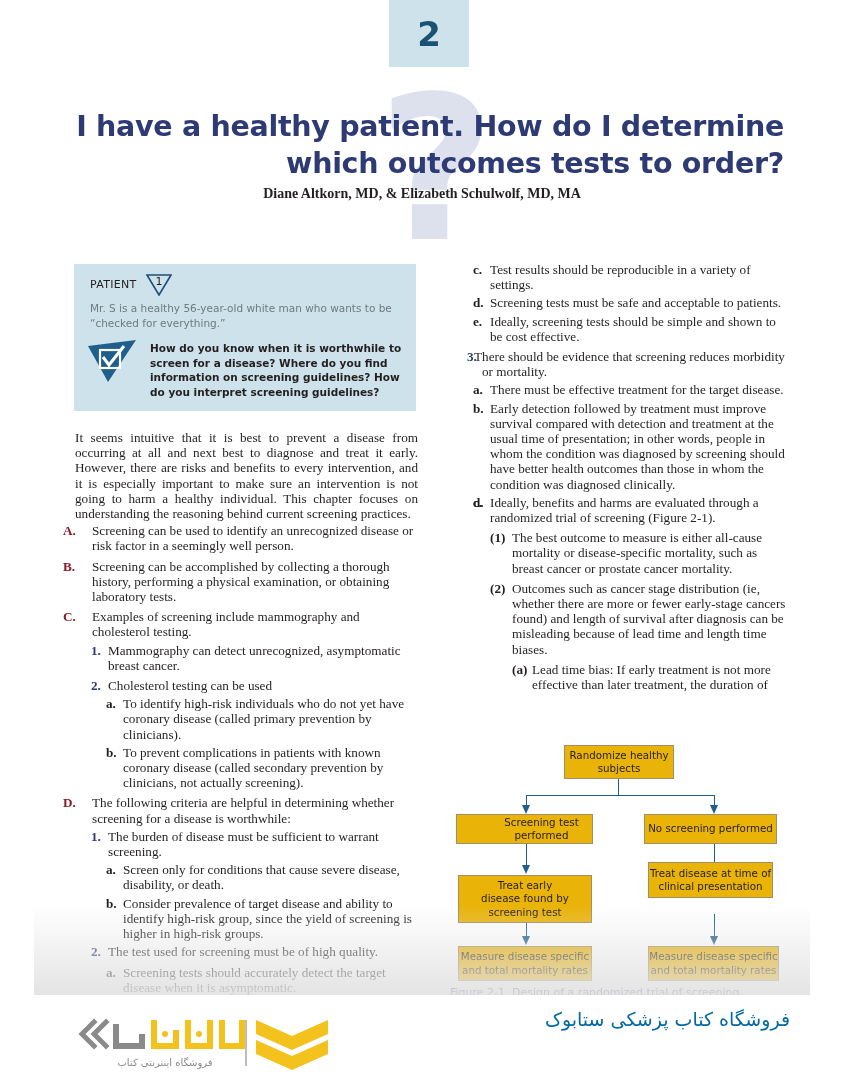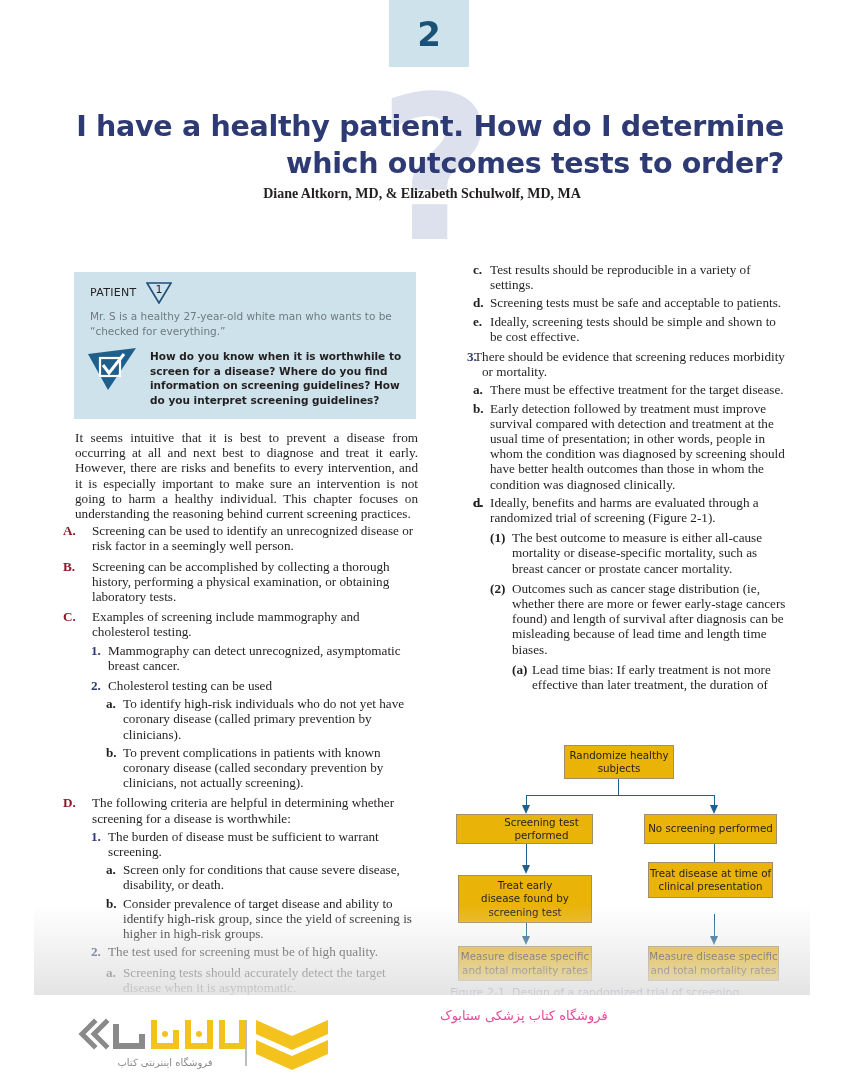--- a/index.html
+++ b/index.html
@@ -15,21 +15,21 @@
   .chapter-num { font-family: "DejaVu Sans", sans-serif; font-weight: bold; font-size: 34px; color: #1a5276; }
 
   .qmark { position: absolute; left: 378px; top: 70px; font-family: "DejaVu Sans", sans-serif; font-size: 200px;
     line-height: 1; color: #dde1ee; font-weight: bold; }
 
   .title { position: absolute; left: 60px; top: 108px; width: 724px; text-align: right;
     font-family: "DejaVu Sans", sans-serif; font-size: 28.5px; line-height: 37px; color: #2d3a74; font-weight: bold; letter-spacing: -0.3px; }
   .authors { position: absolute; left: 60px; top: 186px; width: 724px; text-align: center;
     font-size: 14px; font-weight: bold; color: #231f20; }
 
-  .patient-box { position: absolute; left: 74px; top: 272px; width: 342px; height: 147px; background: #cde2ea; }
+  .patient-box { position: absolute; left: 74px; top: 264px; width: 342px; height: 147px; background: #cde2ea; }
   .patient-label { position: absolute; left: 16px; top: 14px; font-family: "DejaVu Sans", sans-serif; font-size: 11px; color: #231f20; letter-spacing: 0.3px; }
   .patient-tri { position: absolute; left: 72px; top: 10px; width: 26px; height: 22px; }
   .patient-tri span { position: absolute; left: 0; top: 1px; width: 26px; text-align:center; font-family: "DejaVu Sans", sans-serif; font-size: 11px; color:#231f20; }
   .patient-desc { position: absolute; left: 16px; top: 37px; width: 318px; font-family: "DejaVu Sans", sans-serif;
     font-size: 10.5px; line-height: 15px; color: #6f7a80; }
   .check-icon { position: absolute; left: 14px; top: 74px; width: 50px; height: 46px; }
   .patient-q { position: absolute; left: 76px; top: 77px; width: 252px; font-family: "DejaVu Sans", sans-serif;
     font-size: 10.5px; line-height: 14.5px; color: #231f20; font-weight: bold; }
 
   .col-left { position: absolute; left: 75px; top: 430px; width: 343px; font-size: 13.2px; line-height: 15.2px; }
@@ -53,22 +53,22 @@
     color: #231f20; display: flex; align-items: center; justify-content: center; text-align: center; }
   .fline { position: absolute; background: #1f5f8b; }
   .farrow { position: absolute; width: 0; height: 0; border-left: 4px solid transparent; border-right: 4px solid transparent; border-top: 9px solid #1f5f8b; }
   .fig-caption { position: absolute; left: 450px; top: 986px; font-family: "DejaVu Sans", sans-serif; font-size: 11px; color: #2d3a74; white-space: nowrap; height: 9px; overflow: hidden; }
 
   .footer { position: absolute; left: 0; top: 995px; width: 844px; height: 85px; background: #fff; }
   .logo-latin { position: absolute; left: 76px; top: 1016px; }
   .logo-sep { position: absolute; left: 245px; top: 1020px; width: 2px; height: 46px; background: #bdbdbd; }
   .logo-chevron { position: absolute; left: 254px; top: 1018px; width: 76px; height: 54px; }
   .logo-subtext { position: absolute; left: 90px; top: 1057px; width: 150px; font-family: "DejaVu Sans", sans-serif; font-size: 10px; color: #8a8a8a; direction: rtl; text-align: center; }
-  .store-fa { position: absolute; left: 440px; top: 1008px; width: 350px; text-align: left; direction: rtl;
-    font-family: "DejaVu Sans", sans-serif; font-size: 13px; color: #ec4899; }
+  .store-fa { position: absolute; left: 440px; top: 1008px; width: 350px; text-align: right; direction: rtl;
+    font-family: "DejaVu Sans", sans-serif; font-size: 19px; color: #0369a1; }
   .store-url { position: absolute; left: 436px; top: 1043px; width: 362px; font-family: "DejaVu Sans", sans-serif;
     font-size: 20px; letter-spacing: 7px; color: #111; white-space: nowrap; margin-top: 40px; }
   .store-url .hl { color: #f4c21d; }
 </style>
 </head>
 <body>
 
 <div class="page">
   <div class="chapter-tab">
     <span class="chapter-num">2</span>
@@ -81,21 +81,21 @@
   <div class="authors">Diane Altkorn, MD, &amp; Elizabeth Schulwolf, MD, MA</div>
 
   <div class="patient-box">
     <span class="patient-label">PATIENT</span>
     <div class="patient-tri">
       <svg width="26" height="22" viewBox="0 0 26 22">
           <polygon points="1,1 25,1 13,21" fill="none" stroke="#1f4e79" stroke-width="1.6"></polygon>
         </svg>
       <span>1</span>
     </div>
-    <div class="patient-desc">Mr. S is a healthy 27-year-old white man who wants to be “checked for everything.”</div>
+    <div class="patient-desc">Mr. S is a healthy 56-year-old white man who wants to be “checked for everything.”</div>
     <div class="check-icon">
       <svg width="50" height="46" viewBox="0 0 50 46">
         <polygon points="0,8 48,2 20,44" fill="#1f5f8b"></polygon>
         <rect x="12" y="12" width="20" height="18" fill="none" stroke="#ffffff" stroke-width="2.2"></rect>
         <polyline points="15,19 21,27 36,8" fill="none" stroke="#ffffff" stroke-width="3"></polyline>
       </svg>
     </div>
     <div class="patient-q">How do you know when it is worthwhile to screen for a disease? Where do you find information on screening guidelines? How do you interpret screening guidelines?</div>
   </div>
 

